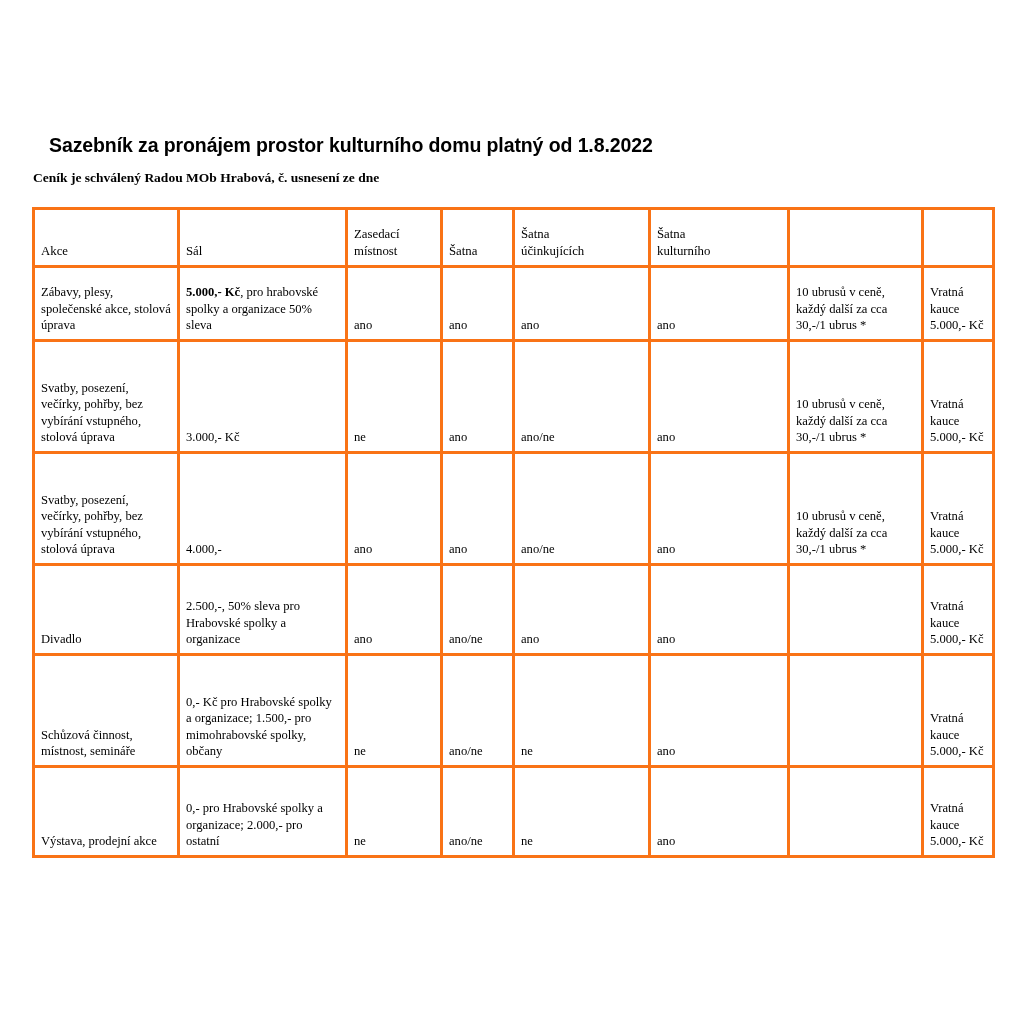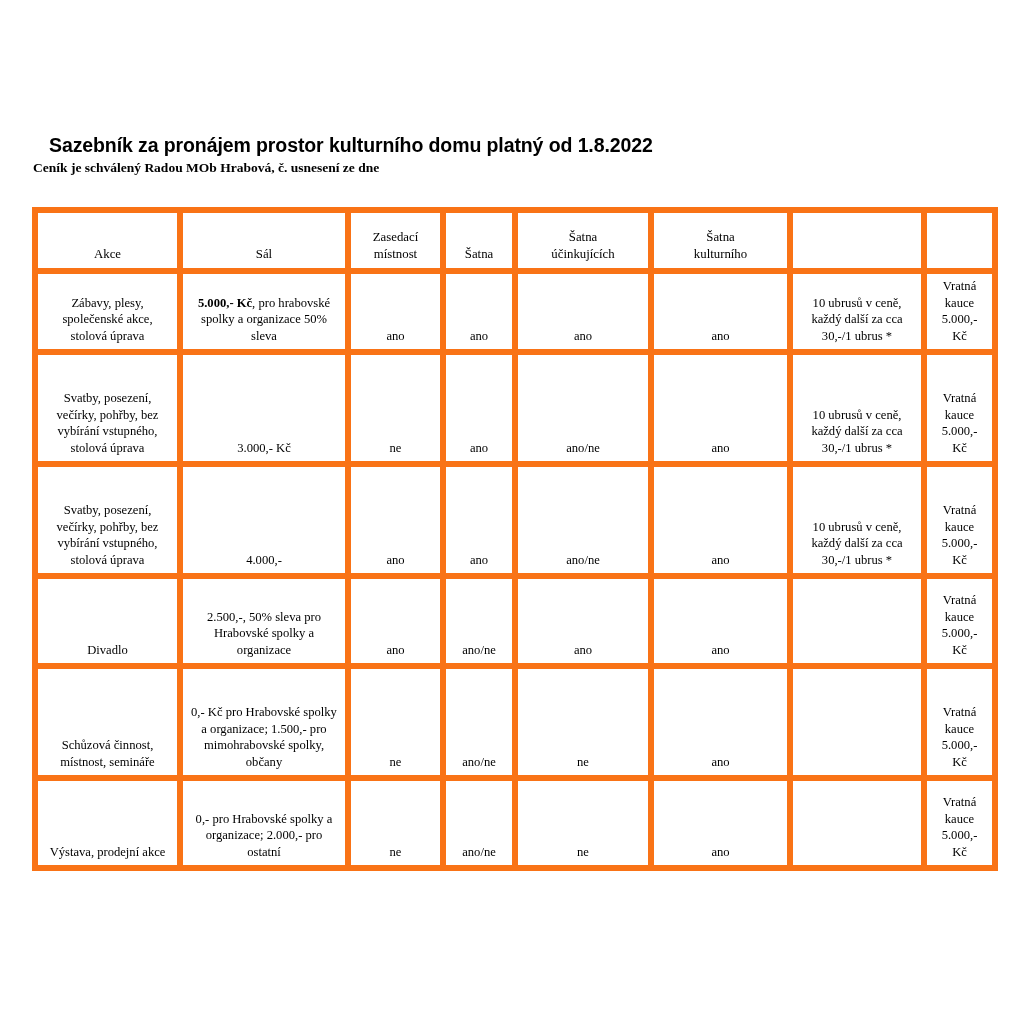--- a/index.html
+++ b/index.html
@@ -28,41 +28,41 @@
     top: 134px;
     font-family: "Liberation Sans", sans-serif;
     font-weight: bold;
     font-size: 19.5px;
     letter-spacing: -0.1px;
     white-space: nowrap;
   }
   .doc-subtitle {
     position: absolute;
     left: 33px;
-    top: 160px;
+    top: 170px;
     font-family: "Liberation Serif", serif;
     font-weight: bold;
     font-size: 13.5px;
     white-space: nowrap;
   }
   table.rate-table {
     position: absolute;
     left: 32px;
     top: 207px;
     width: 960px;
     border-collapse: collapse;
     table-layout: fixed;
     font-size: 12.6px;
     line-height: 1.32;
   }
   table.rate-table td, table.rate-table th {
-    border: 6px solid #f97316;
+    border: 3px solid #f97316;
     vertical-align: bottom;
     padding: 4px 6px 5px 6px;
-    text-align: center;
+    text-align: left;
     font-weight: normal;
   }
   thead th {
     font-family: "Liberation Serif", serif;
     font-weight: bold;
     font-size: 12.8px;
     vertical-align: top;
     padding-top: 6px;
     padding-bottom: 6px;
     height: 46px;

